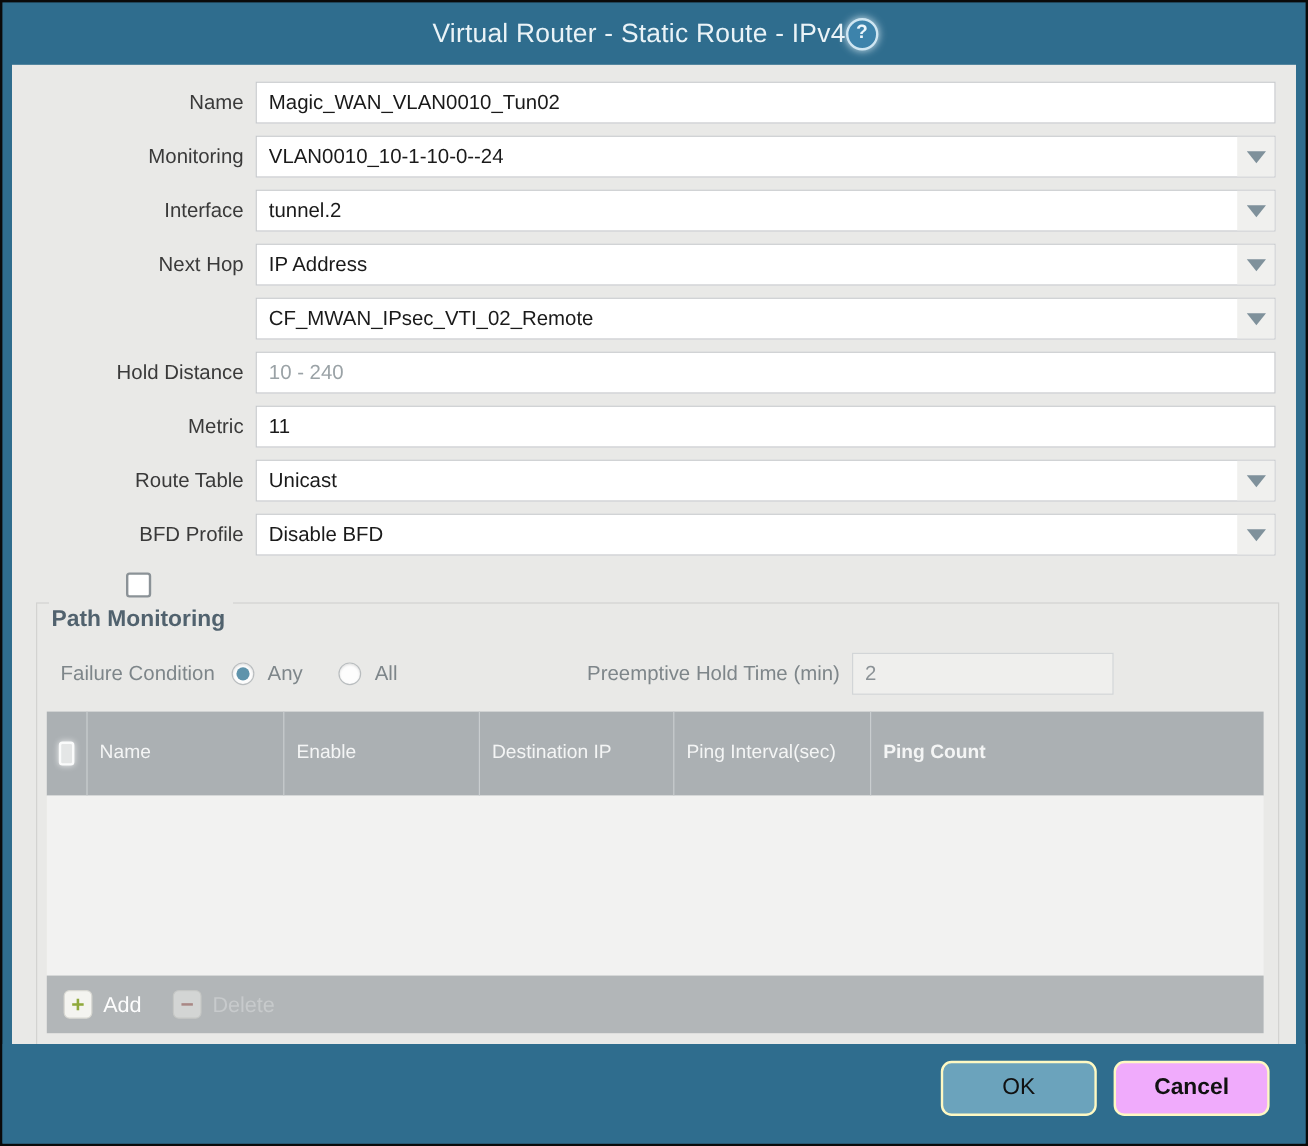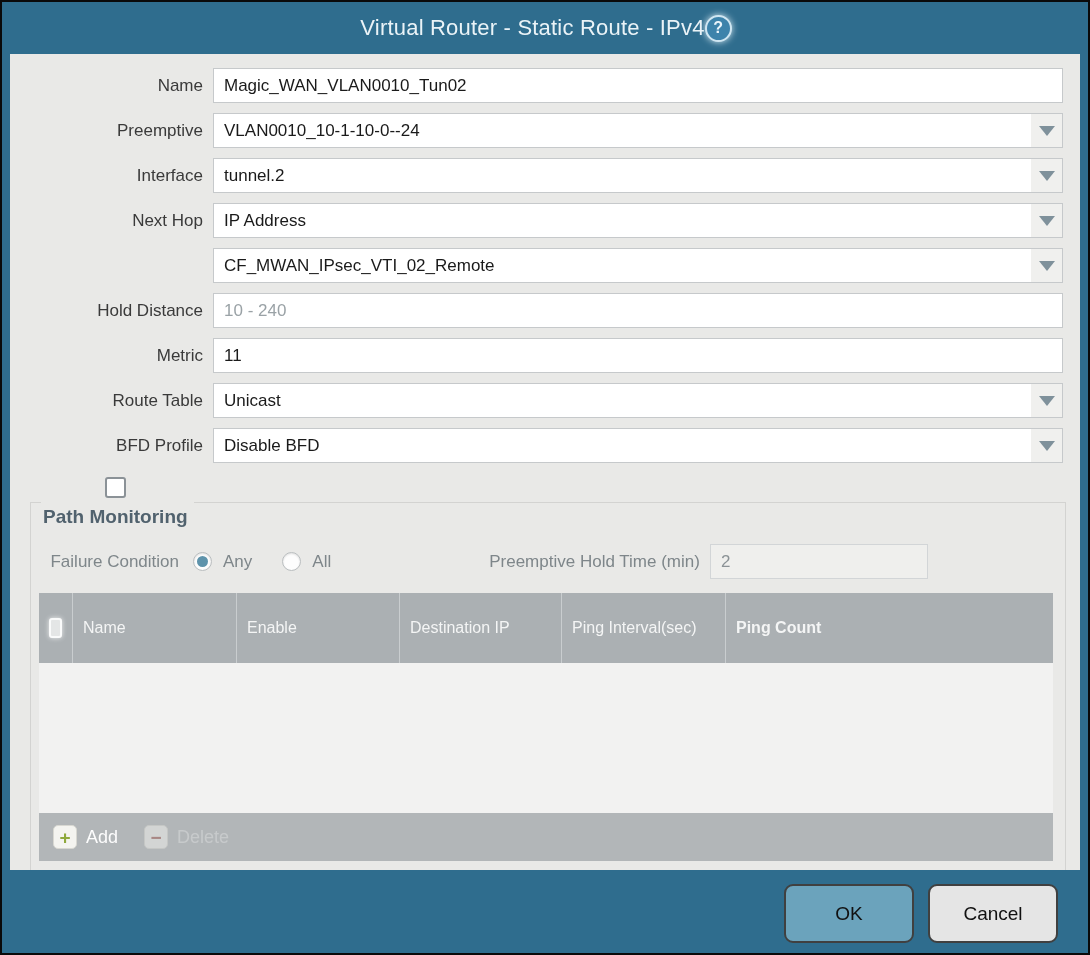--- a/index.html
+++ b/index.html
@@ -149,26 +149,26 @@
   .tool-btn.disabled { opacity:.5; cursor:default; }
   .tool-btn.disabled .tool-label { color:#dcdedf; }
 
   
   .bottombar {
     height:85px; background:#2f6d8e;
     display:flex; align-items:flex-start; justify-content:flex-end;
     gap:14px; padding:14px 30px 0 0;
   }
   .btn {
-    width:130px; height:59px; border-radius:9px;
-    border:2px solid #404040; font-family:"Liberation Sans", sans-serif;
+    width:130px; height:46px; border-radius:9px;
+    border:2px solid #fef9c3; font-family:"Liberation Sans", sans-serif;
     font-size:19px; color:#111; cursor:pointer;
   }
   .btn.ok { background:#6ba3bc; }
-  .btn.cancel { background:#e5e5e5; }
+  .btn.cancel { background:#f0abfc;font-weight:bold; }
 </style>
 </head>
 <body>
 
 <div class="dialog">
 
   <div class="titlebar">
     <span class="title">Virtual Router - Static Route - IPv4</span>
     <span class="help-icon">?</span>
   </div>
@@ -176,21 +176,21 @@
   <div class="body">
 
     <div class="row">
       <label class="lbl">Name</label>
       <div class="fieldwrap">
         <input class="txt" value="Magic_WAN_VLAN0010_Tun02" style="">
       </div>
     </div>
 
     <div class="row">
-      <label class="lbl">Preemptive</label>
+      <label class="lbl">Monitoring</label>
       <div class="fieldwrap combo">
         <input class="txt" value="VLAN0010_10-1-10-0--24" style="">
         <span class="dd-btn">
           <span class="dd-arrow"></span>
         </span>
       </div>
     </div>
 
     <div class="row">
       <label class="lbl">Interface</label>

